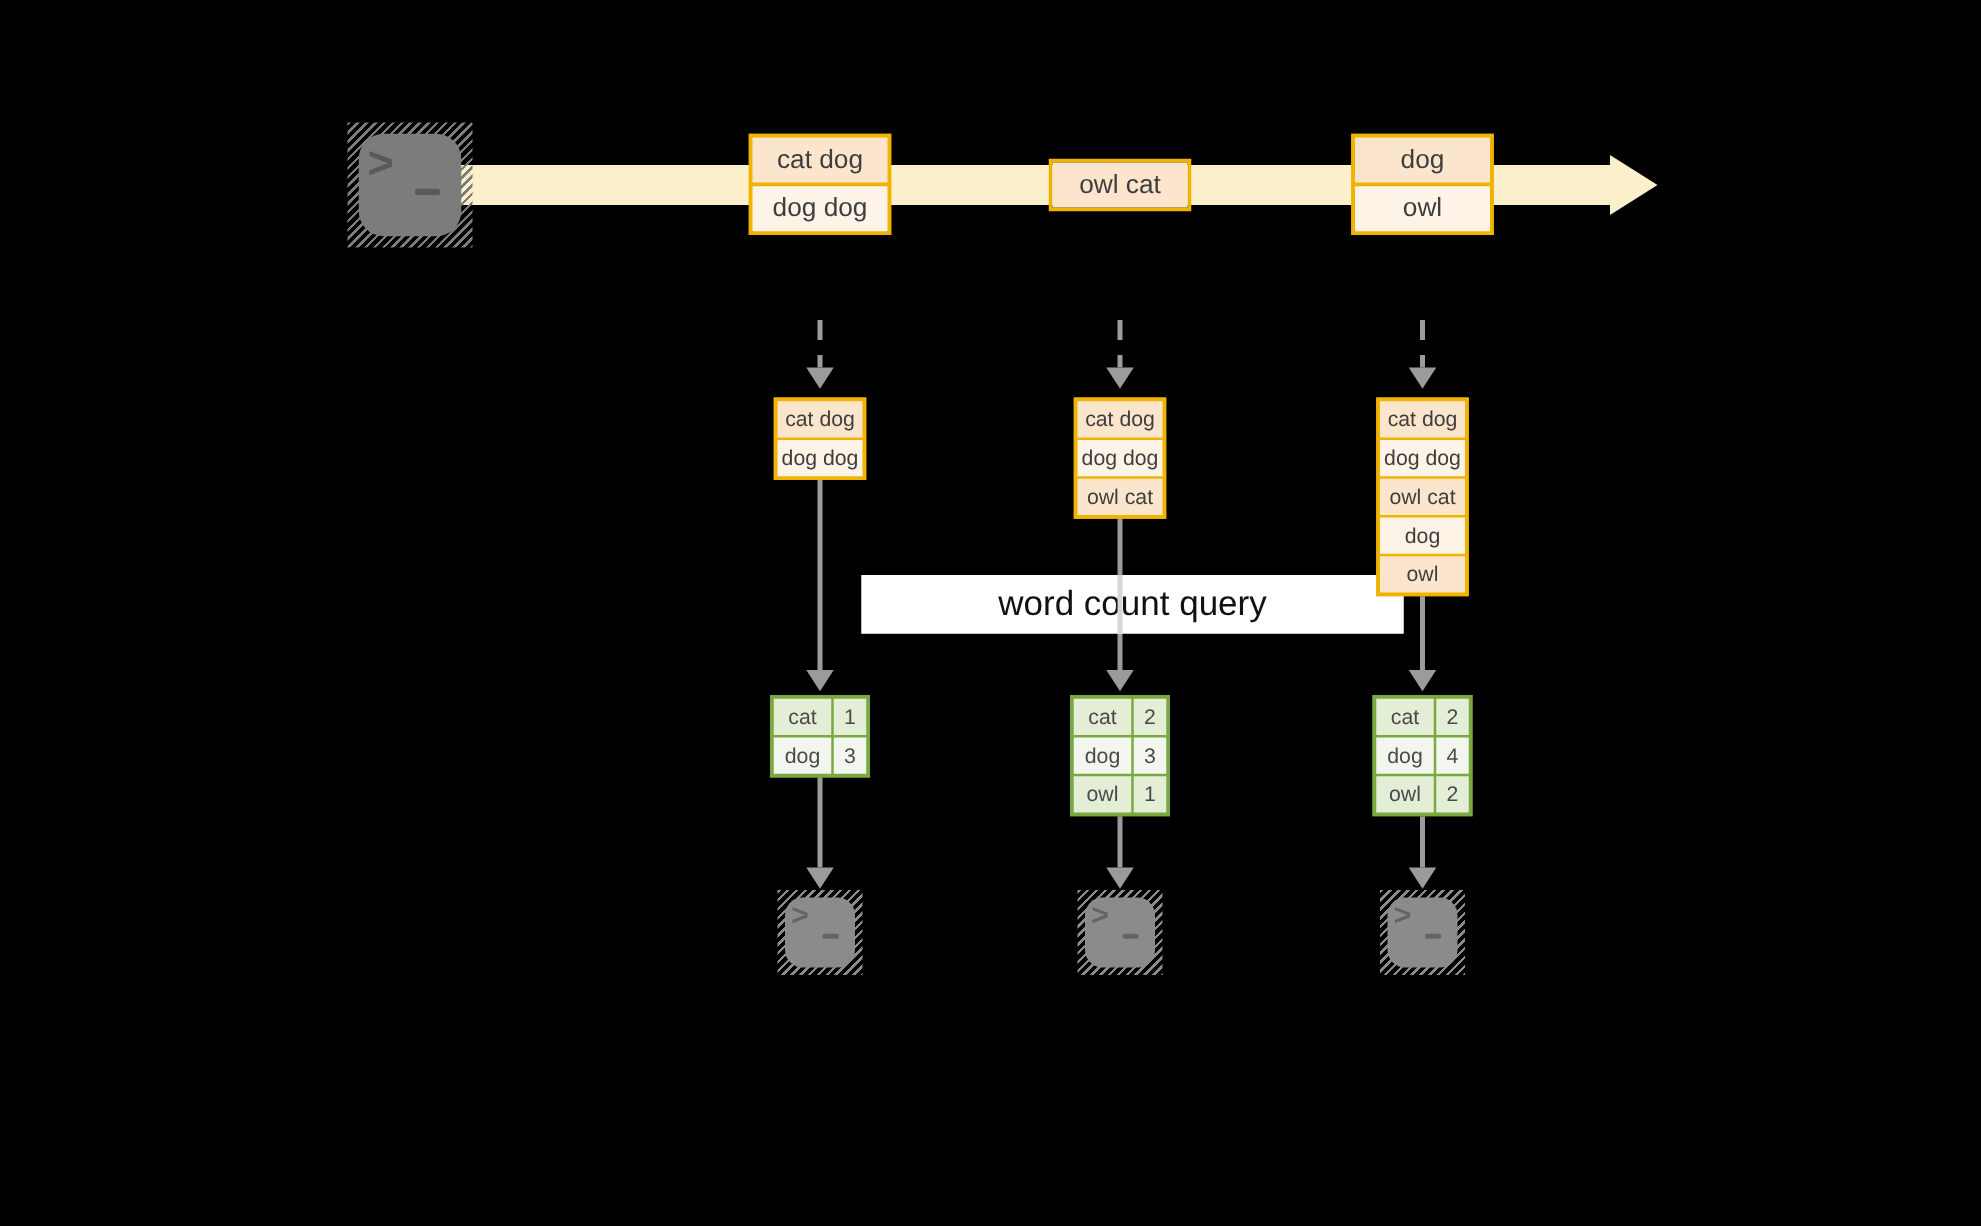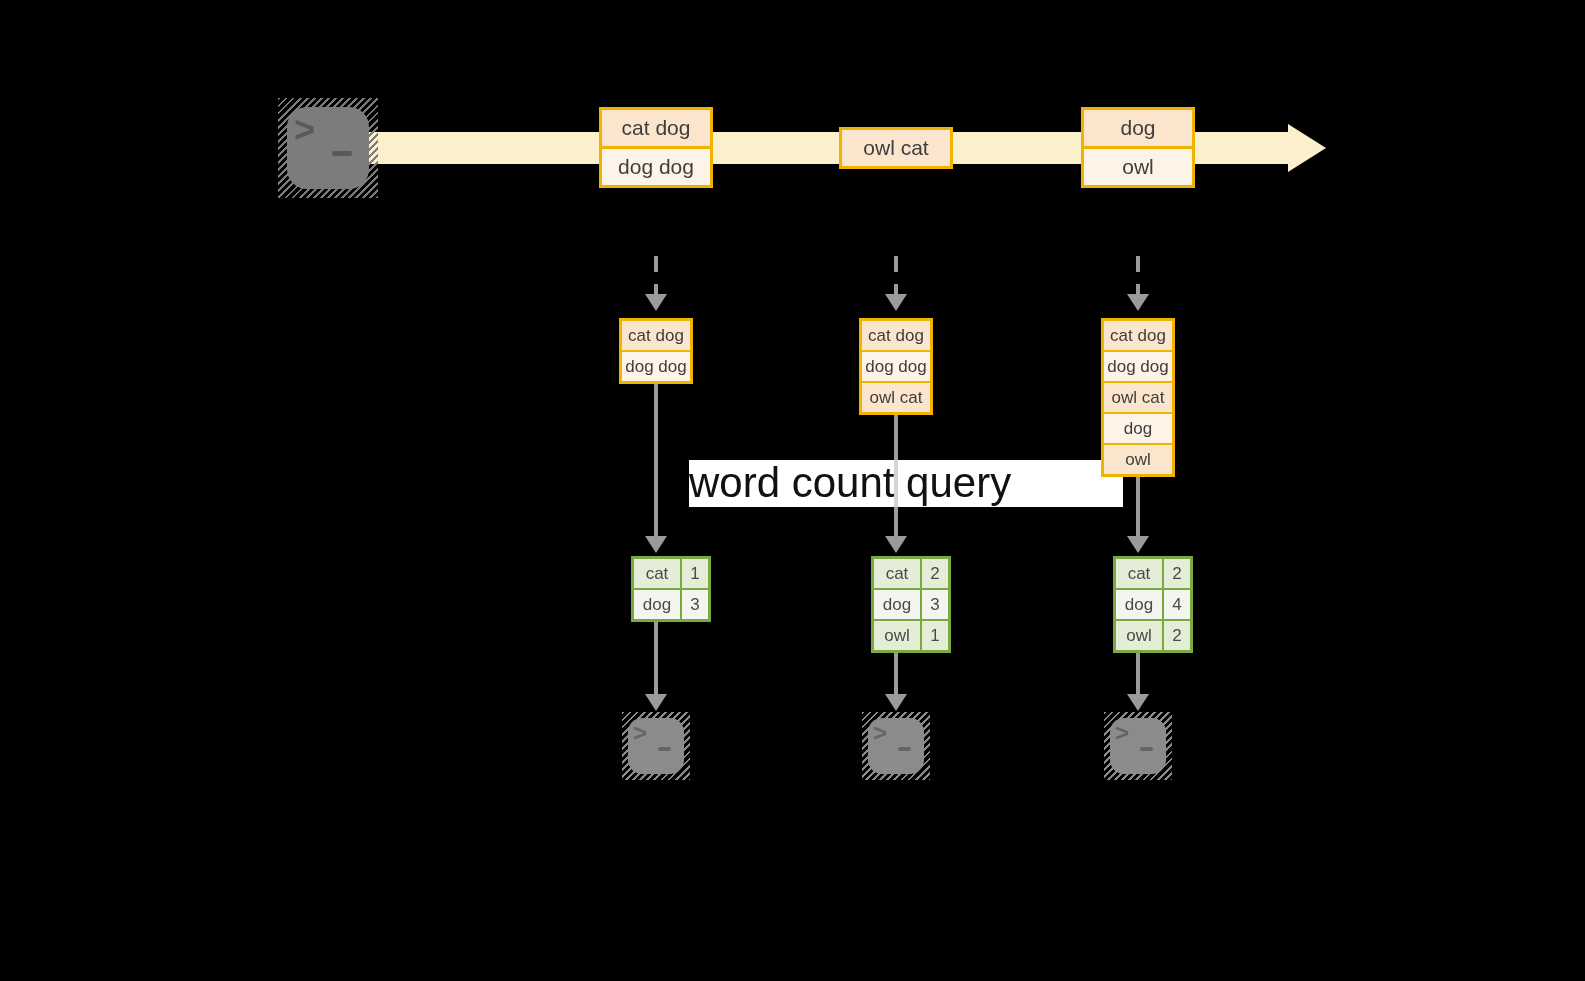--- a/index.html
+++ b/index.html
@@ -48,28 +48,28 @@
   
   .vline{position:absolute;width:4px;background:var(--arrow-gray);z-index:1;}
   .vline.dashed{background:repeating-linear-gradient(180deg,
                 var(--arrow-gray) 0 16px,transparent 16px 28px);}
   .vhead{position:absolute;width:0;height:0;border-left:11px solid transparent;
          border-right:11px solid transparent;border-top:17px solid var(--arrow-gray);z-index:1;}
 
   
   .queryband{position:absolute;left:689px;top:460px;width:434px;height:47px;
              background:var(--query-bg);z-index:5;}
-  .queryband .label{display:block;width:100%;line-height:46px;
-             font-size:42px;color:var(--query-text);}
+  .queryband .label{display:block;width:100%;text-align:center;line-height:46px;
+             font-size:28px;color:var(--query-text);}
   .ghostline{position:absolute;left:894px;top:460px;width:4px;height:47px;
              background:#d6d6d6;z-index:6;}
 
   
   .wc{position:absolute;display:flex;flex-direction:column;gap:2px;
-      background:var(--green-border);border:3px solid var(--green-border);z-index:2;margin-left:15px;}
+      background:var(--green-border);border:3px solid var(--green-border);z-index:2;}
   .wc .r{display:flex;gap:2px;}
   .wc .c{height:29px;line-height:29px;text-align:center;font-size:17px;color:#4a4a4a;}
   .wc .w{width:46px;}
   .wc .n{width:26px;}
   .wc .r:nth-child(odd) .c{background:var(--green-fill-dark);}
   .wc .r:nth-child(even) .c{background:var(--green-fill-light);}
 </style>
 </head>
 <body>
 

